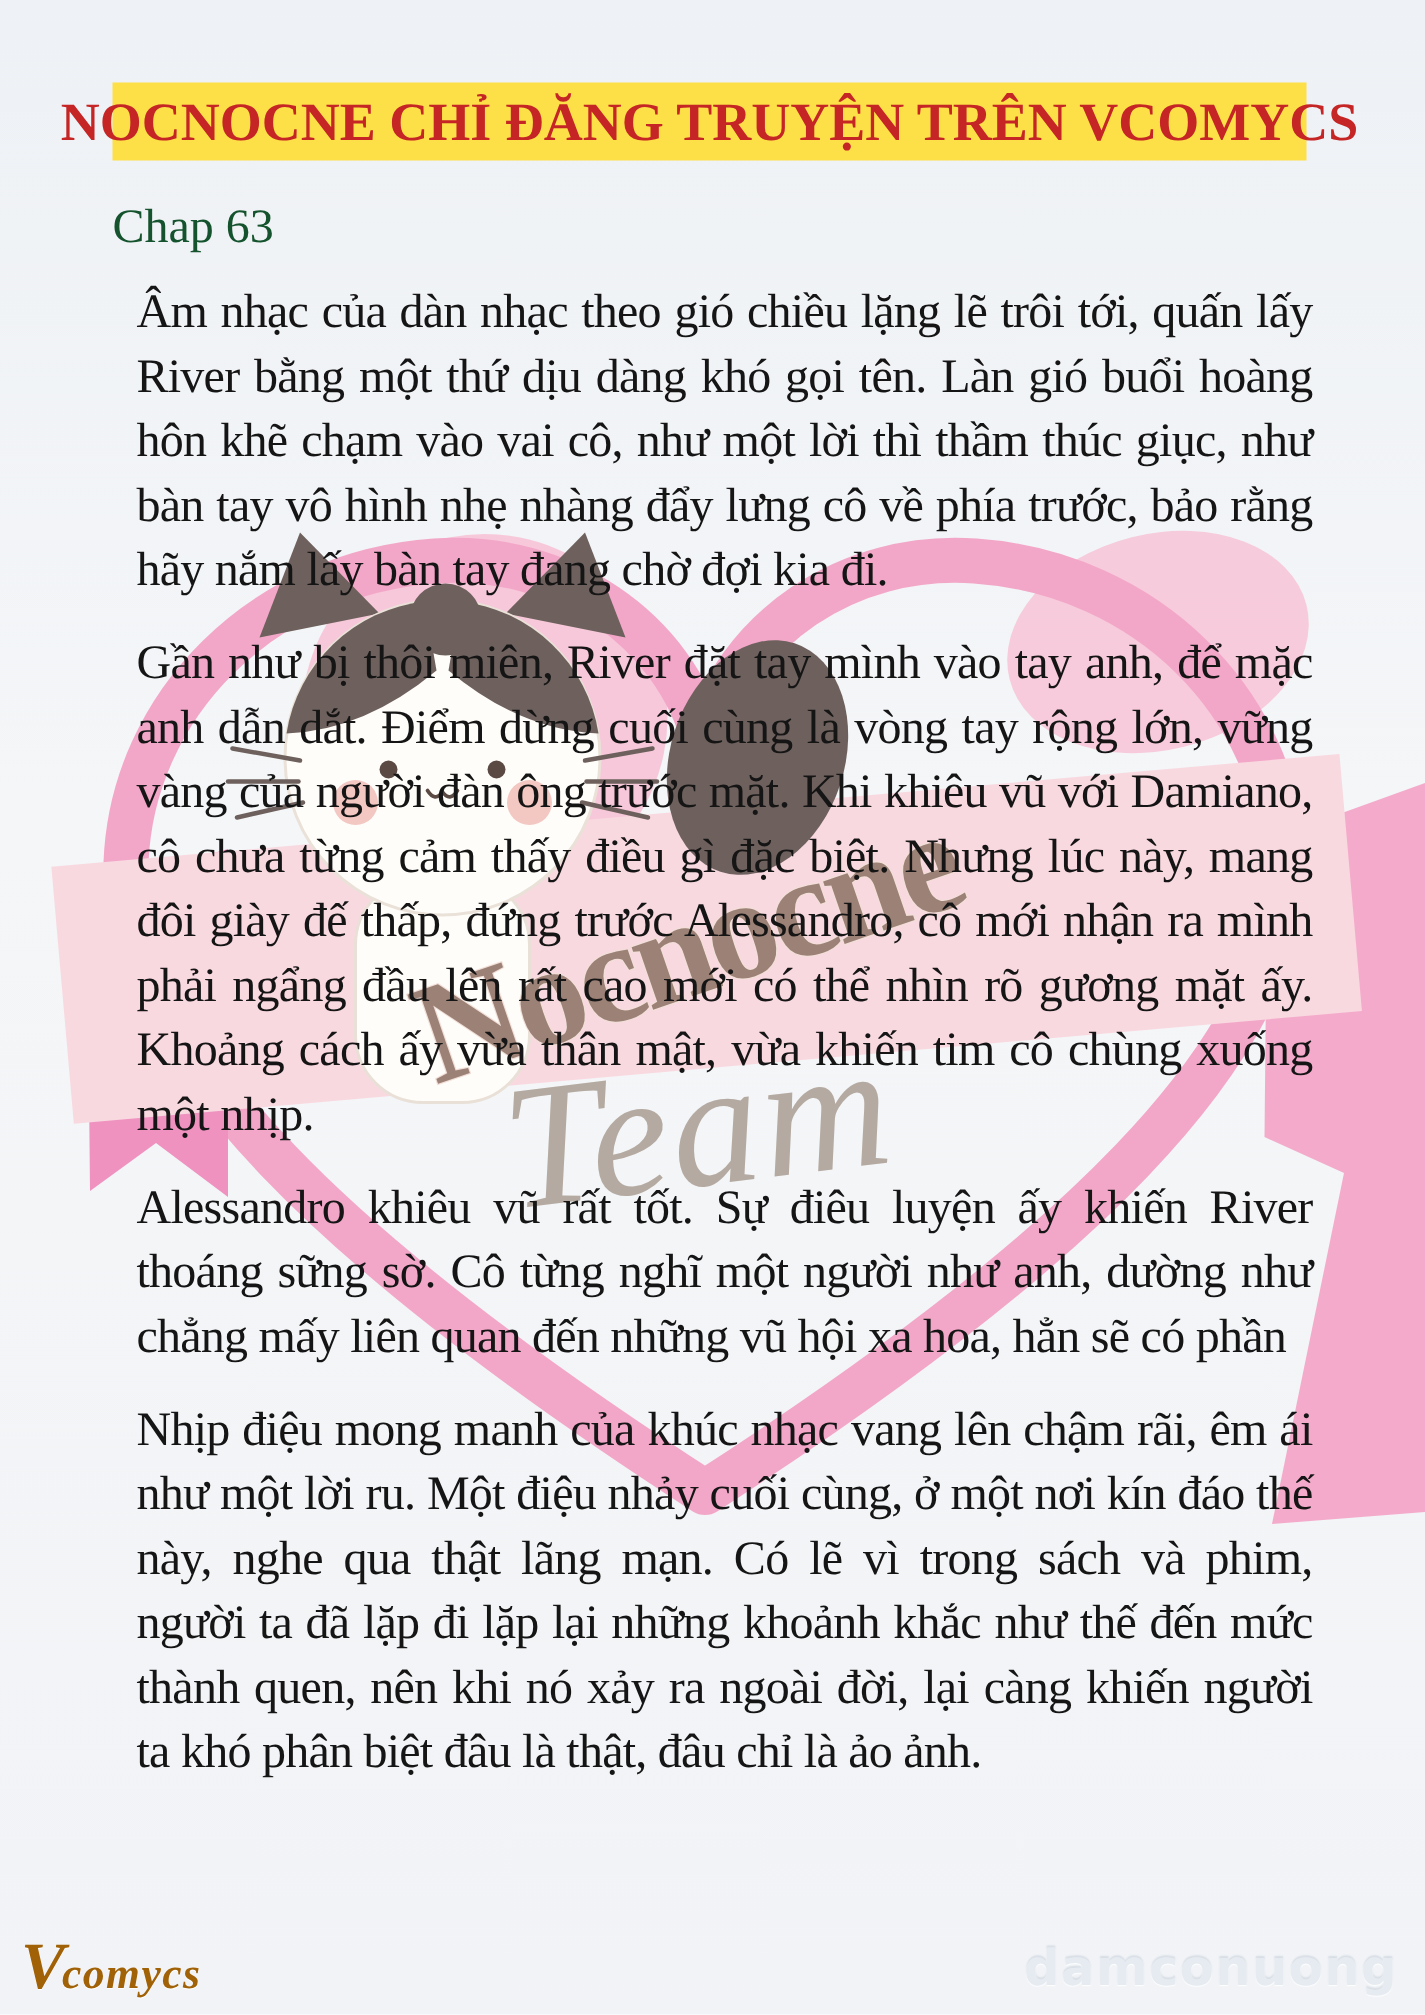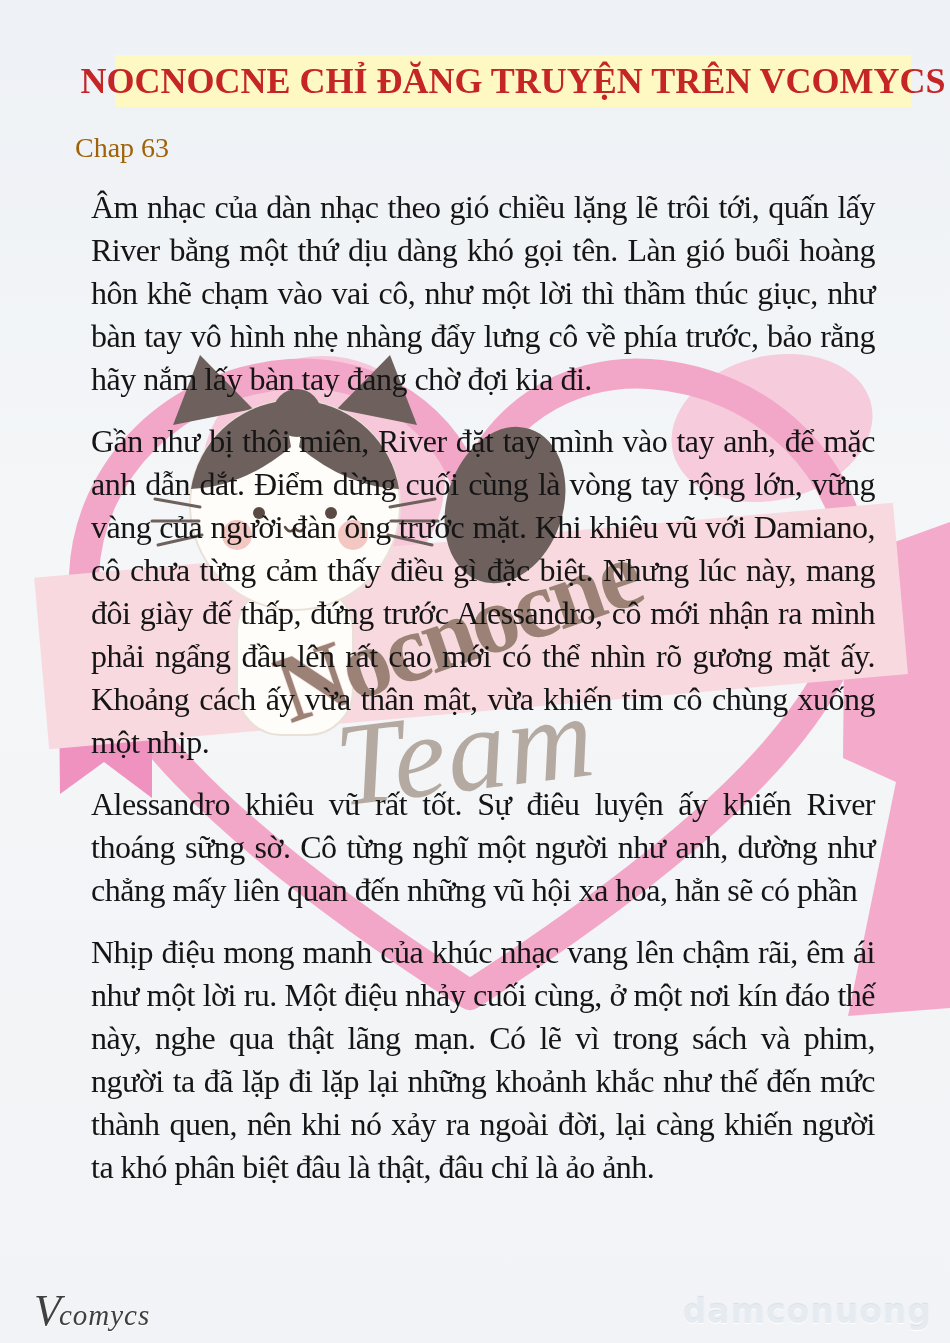--- a/index.html
+++ b/index.html
@@ -7,39 +7,39 @@
     width:950px;height:1343px;
     background:linear-gradient(180deg,#eef1f5 0%,#f4f6f8 40%,#f1f3f6 100%);
     position:relative;overflow:hidden;
     font-family:"Liberation Serif","DejaVu Serif",serif;
   }
   .watermark-layer{position:absolute;left:0;top:0;width:950px;height:1343px;z-index:0;}
   .text-layer{position:absolute;left:0;top:0;width:950px;height:1343px;z-index:1;}
 
   .header-band{
     position:absolute;left:75px;top:55px;width:796px;height:52px;
-    background:#fef9c3;display:flex;align-items:center;justify-content:center;margin-left:40px;
+    background:#fde047;display:flex;align-items:center;justify-content:center;
   }
   .header-band span{
     font-weight:bold;font-size:36px;color:#c52525;white-space:nowrap;letter-spacing:0px;
   }
   .chapter-title{
-    position:absolute;left:75px;top:132px;font-size:28px;color:#a16207;
+    position:absolute;left:75px;top:132px;font-size:32px;color:#14532d;
   }
   .story{
     position:absolute;left:75px;top:186px;width:800px;
   }
   .story p{
     margin:0 0 19px 16px;
     font-size:32px;line-height:43px;letter-spacing:-0.5px;
     text-align:justify;color:#151515;
   }
   .vcomycs-logo{
-    position:absolute;left:34px;bottom:10px;
-    color:#404040;font-style:italic;font-weight:normal;
+    position:absolute;left:14px;bottom:10px;
+    color:#a16207;font-style:italic;font-weight:bold;
     text-shadow:0 1px 0 #ffffff;
     white-space:nowrap;line-height:1;
   }
   .vcomycs-logo .v{font-size:44px;letter-spacing:-2px;}
   .vcomycs-logo .rest{font-size:29px;letter-spacing:1px;}
   .damconuong{
     position:absolute;right:18px;bottom:12px;
     font-family:"DejaVu Sans","Liberation Sans",sans-serif;
     font-weight:bold;font-size:33px;letter-spacing:1px;
     color:#e6ebf1;text-shadow:0 1px 1px #ffffff,0 -1px 1px #d8dee6;

